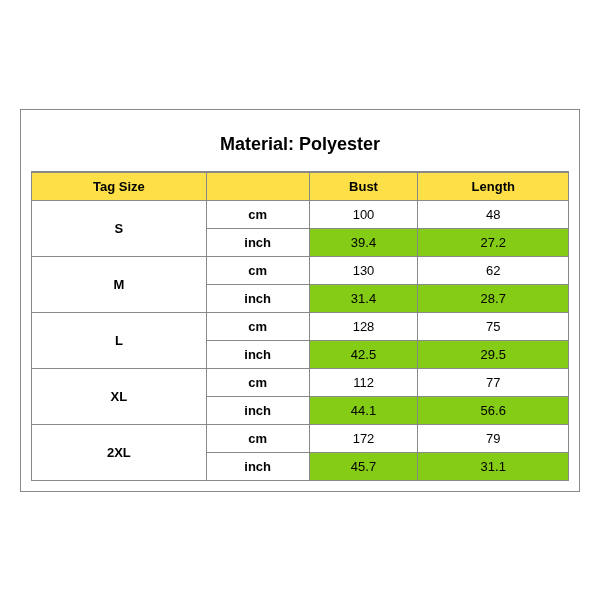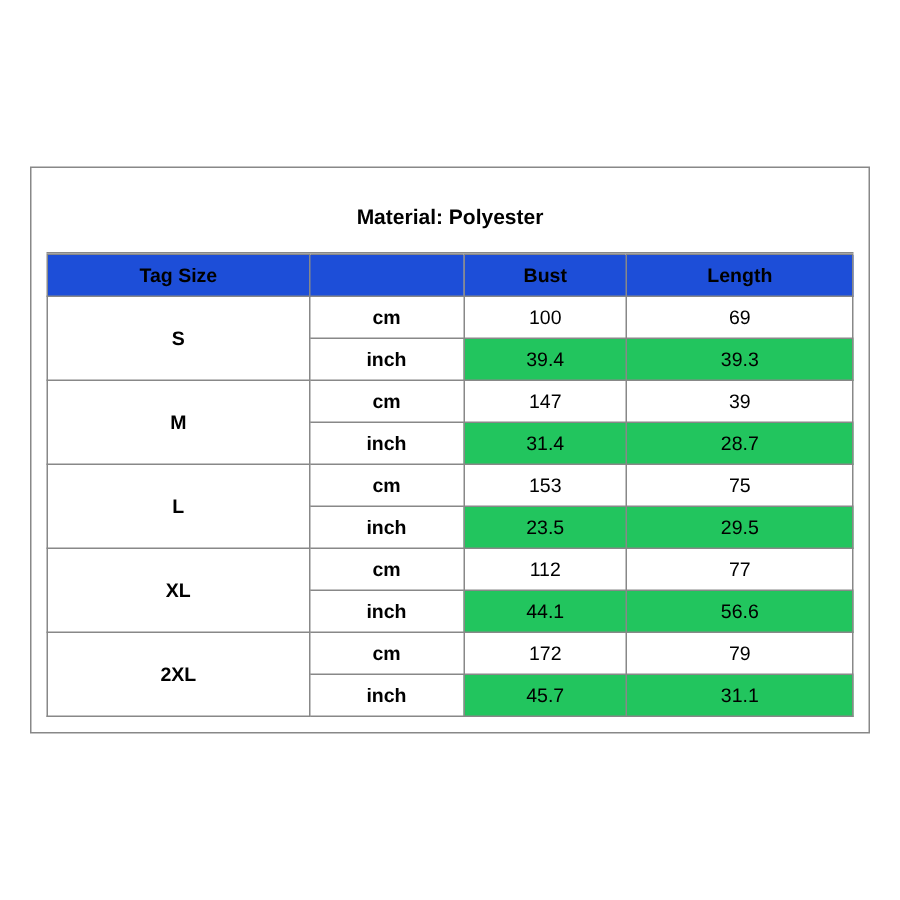--- a/index.html
+++ b/index.html
@@ -15,45 +15,45 @@
     }
     .outer-wrapper {
       border: 1px solid #888;
       width: 560px;
       padding: 10px;
     }
     .title-row {
       text-align: center;
       padding: 14px 0 16px 0;
       font-weight: bold;
-      font-size: 14px;
+      font-size: 18px;
       border-bottom: 1px solid #888;
     }
     table {
       width: 100%;
       border-collapse: collapse;
     }
     th, td {
       border: 1px solid #888;
       text-align: center;
       padding: 6px 4px;
     }
     th {
       font-weight: bold;
-      background: #1d4ed8;
+      background: #fde047;
     }
     .tag-size-cell {
       font-weight: bold;
       vertical-align: middle;
     }
     .unit-cell {
       font-weight: bold;
     }
     .shaded {
-      background-color: #22c55e;
+      background-color: #84cc16;
       margin-top: 16px;
     }
     .header-row th {
       border-top: none;
     }
     
     .outer-wrapper table {
       border-top: 1px solid #888;
     }
   </style>
@@ -69,47 +69,47 @@
         <th></th>
         <th>Bust</th>
         <th>Length</th>
       </tr>
     </thead>
     <tbody id="table-body">
     <tr>
           <td rowspan="2" class="tag-size-cell">S</td>
           <td class="unit-cell">cm</td>
           <td>100</td>
-          <td>69</td>
+          <td>48</td>
         </tr>
         <tr>
           <td class="unit-cell">inch</td>
           <td class="shaded">39.4</td>
-          <td class="shaded">39.3</td>
+          <td class="shaded">27.2</td>
         </tr>
         <tr>
           <td rowspan="2" class="tag-size-cell">M</td>
           <td class="unit-cell">cm</td>
-          <td>147</td>
-          <td>39</td>
+          <td>130</td>
+          <td>62</td>
         </tr>
         <tr>
           <td class="unit-cell">inch</td>
           <td class="shaded">31.4</td>
           <td class="shaded">28.7</td>
         </tr>
         <tr>
           <td rowspan="2" class="tag-size-cell">L</td>
           <td class="unit-cell">cm</td>
-          <td>153</td>
+          <td>128</td>
           <td>75</td>
         </tr>
         <tr>
           <td class="unit-cell">inch</td>
-          <td class="shaded">23.5</td>
+          <td class="shaded">42.5</td>
           <td class="shaded">29.5</td>
         </tr>
         <tr>
           <td rowspan="2" class="tag-size-cell">XL</td>
           <td class="unit-cell">cm</td>
           <td>112</td>
           <td>77</td>
         </tr>
         <tr>
           <td class="unit-cell">inch</td>

